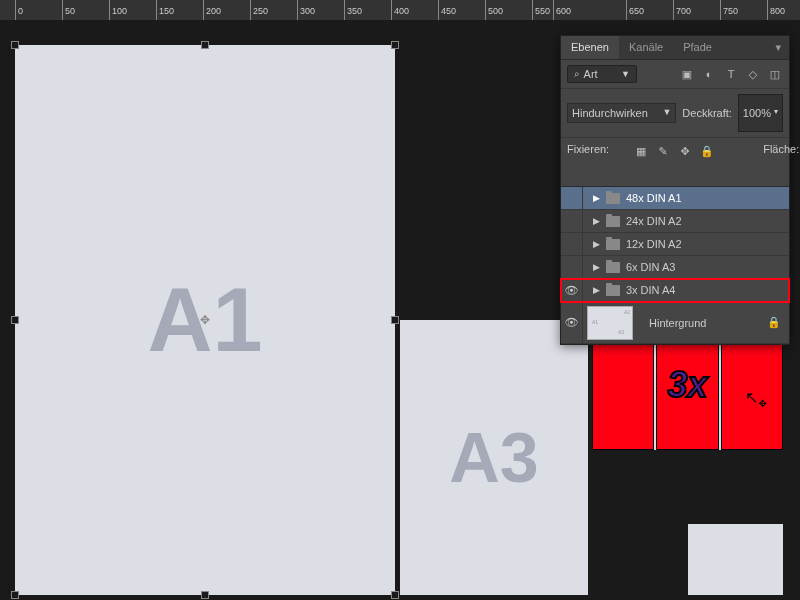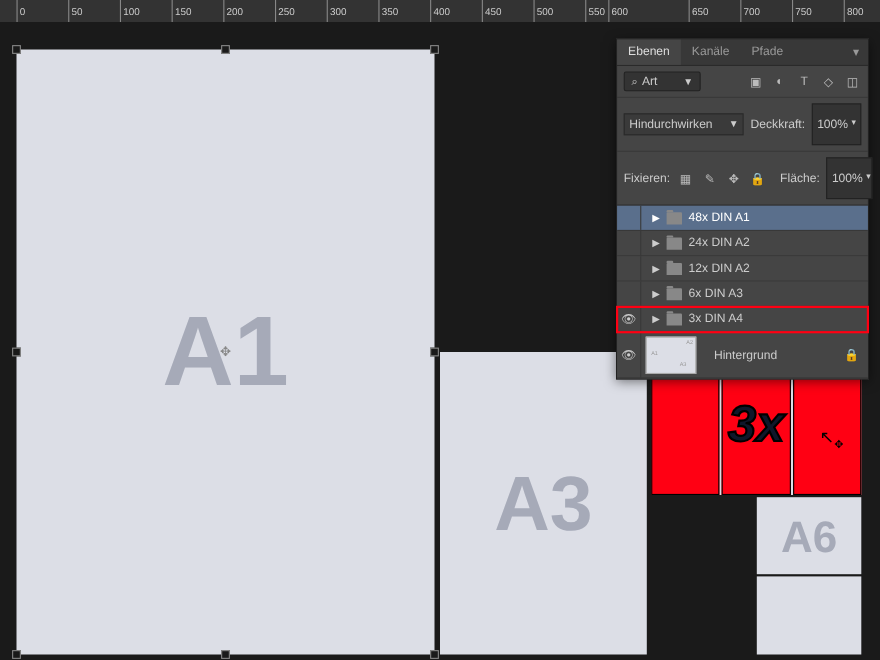--- a/index.html
+++ b/index.html
@@ -77,22 +77,22 @@
   .a4-sheet {
     flex: 1;
     background: #ff0013;
     border: 1px solid #000;
   }
   .a4-label {
     position: absolute;
     top: 50%;
     left: 50%;
     transform: translate(-50%, -50%);
-    color: #0f172a;
-    font-size: 46px;
+    color: #4c1d95;
+    font-size: 36px;
     font-weight: 900;
     -webkit-text-stroke: 2px #000;
     font-style: italic;
   }
   
   .selection-handles {
     position: absolute;
     left: 15px;
     top: 25px;
     width: 380px;
@@ -205,21 +205,21 @@
   .value-box {
     background: #333;
     border: 1px solid #222;
     padding: 12px 4px;
     min-width: 42px;
     text-align: right;
     display:flex;
     gap:3px;
   }
   
-  .lock-row { padding:5px 6px; display:flex; align-items:center; gap:6px; border-bottom:1px solid #2a2a2a;}
+  .lock-row { padding:5px 6px; display:flex; align-items:flex-start; gap:24px; border-bottom:1px solid #2a2a2a;}
   .lock-icons { display:flex; gap:6px; color:#999; font-size:11px;}
   
   .layers-list {}
   .layer-row {
     display: flex;
     align-items: center;
     height: 23px;
     border-bottom: 1px solid #383838;
     background: #454545;
   }
@@ -330,21 +330,20 @@
 
 <div class="canvas">
   <div class="paper a1">A1</div>
   <div class="paper a3">A3</div>
   <div class="a4-group">
     <div class="a4-sheet"></div>
     <div class="a4-sheet"></div>
     <div class="a4-sheet"></div>
     <div class="a4-label">3x</div>
   </div>
-  <div class="paper a6">A6</div>
   <div class="paper a6b"></div>
 
   <div class="selection-handles">
     <div class="handle h-tl"></div>
     <div class="handle h-tm"></div>
     <div class="handle h-tr"></div>
     <div class="handle h-ml"></div>
     <div class="handle h-mr"></div>
     <div class="handle h-bl"></div>
     <div class="handle h-bm"></div>

